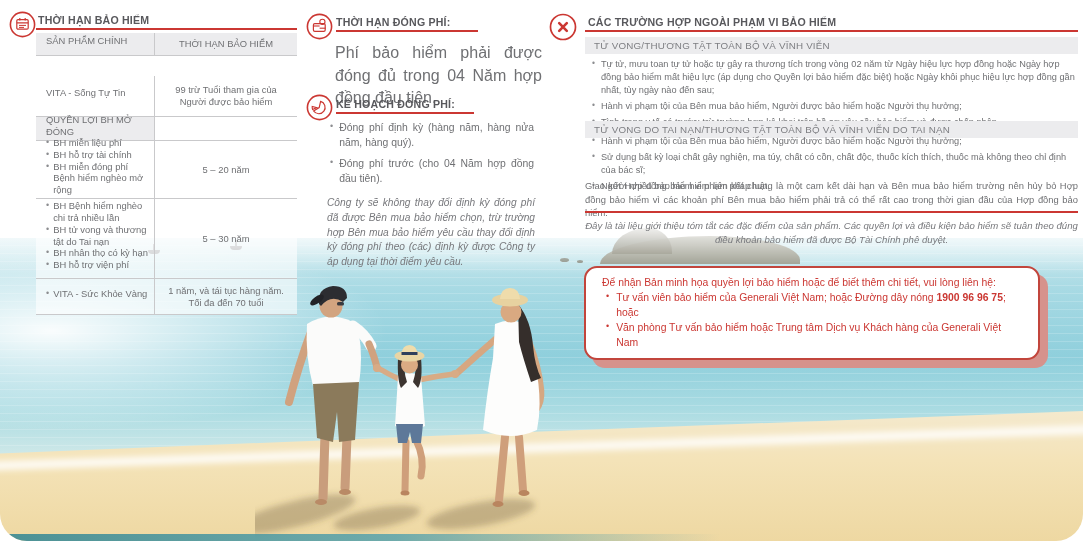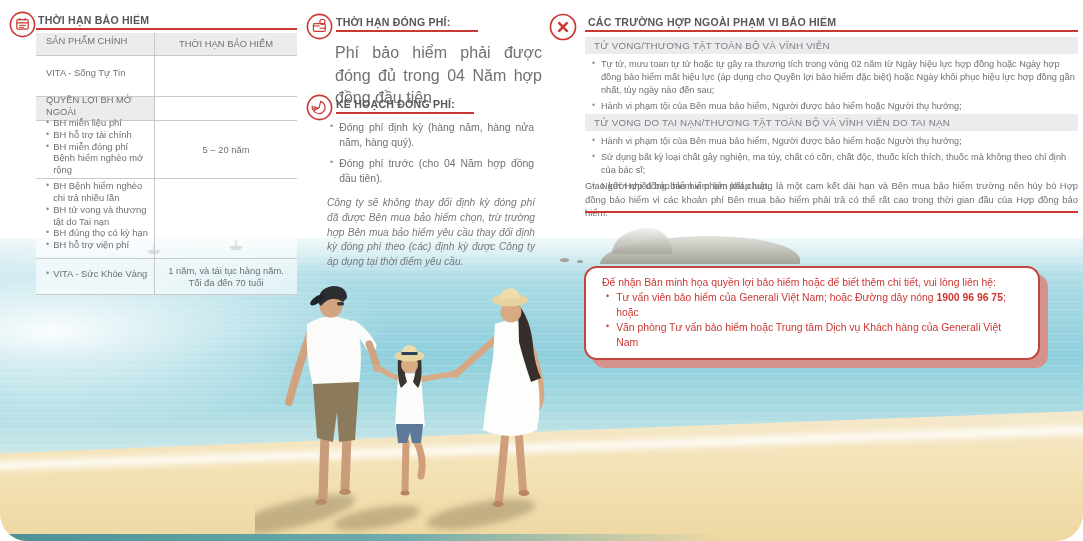--- a/index.html
+++ b/index.html
@@ -169,25 +169,26 @@
     </svg>
   </div>
   <div class="panel-heading" style="left:38px;top:14px;">THỜI HẠN BẢO HIỂM</div>
   <div class="red-line" style="left:36px;top:28px;width:261px;"></div>
 
   <div class="ltable">
     <div class="trow gray" style="height:23px;">
       <div class="tcell-l">SẢN PHẨM CHÍNH</div>
       <div class="tcell-r">THỜI HẠN BẢO HIỂM</div>
     </div>
-    <div class="trow" style="height:41px;">
+    <div class="trow" style="height:41px;margin-top:20px;">
       <div class="tcell-l">VITA - Sống Tự Tin</div>
+      <div class="tcell-r">99 trừ Tuổi tham gia của Người được bảo hiểm</div>
     </div>
     <div class="trow" style="height:24px;">
-      <div class="tcell-l graycell">QUYỀN LỢI BH MỞ NGOÀI</div>
+      <div class="tcell-l graycell">QUYỀN LỢI BH MỞ ĐÓNG</div>
       <div class="tcell-r"></div>
     </div>
     <div class="trow" style="height:58px;">
       <div class="tcell-l">
         <div class="ti">
             <span class="dot">•</span>
             <span>BH miễn liệu phí</span>
           </div>
         <div class="ti">
             <span class="dot">•</span>
@@ -205,27 +206,28 @@
         <div class="ti">
             <span class="dot">•</span>
             <span>BH Bệnh hiểm nghèo chi trả nhiều lần</span>
           </div>
         <div class="ti">
             <span class="dot">•</span>
             <span>BH tử vong và thương tật do Tai nạn</span>
           </div>
         <div class="ti">
             <span class="dot">•</span>
-            <span>BH đúng thọ có kỳ hạn</span>
+            <span>BH nhân thọ có kỳ hạn</span>
           </div>
         <div class="ti">
             <span class="dot">•</span>
             <span>BH hỗ trợ viện phí</span>
           </div>
       </div>
+      <div class="tcell-r">5 – 30 năm</div>
     </div>
     <div class="trow" style="height:36px;">
       <div class="tcell-l">
         <div class="ti">
             <span class="dot">•</span>
             <span>VITA - Sức Khỏe Vàng</span>
           </div>
       </div>
       <div class="tcell-r">1 năm, và tái tục hàng năm. Tối đa đến 70 tuổi</div>
     </div>
@@ -283,38 +285,39 @@
     <div class="ti">
         <span class="dot">•</span>
         <span>Hành vi phạm tội của Bên mua bảo hiểm, Người được bảo hiểm hoặc Người thụ hưởng;</span>
       </div>
     <div class="ti">
         <span class="dot">•</span>
         <span>Tình trạng y tế có trước; trừ trường hợp kê khai trên hồ sơ yêu cầu bảo hiểm và được chấp nhận.</span>
       </div>
   </div>
 
-  <div class="r-bar" style="top:114px;">TỬ VONG DO TAI NẠN/THƯƠNG TẬT TOÀN BỘ VÀ VĨNH VIỄN DO TAI NẠN</div>
+  <div class="r-bar" style="top:121px;">TỬ VONG DO TAI NẠN/THƯƠNG TẬT TOÀN BỘ VÀ VĨNH VIỄN DO TAI NẠN</div>
   <div class="r-bullets" style="top:135px;">
     <div class="ti">
         <span class="dot">•</span>
         <span>Hành vi phạm tội của Bên mua bảo hiểm, Người được bảo hiểm hoặc Người thụ hưởng;</span>
       </div>
     <div class="ti">
         <span class="dot">•</span>
         <span>Sử dụng bất kỳ loại chất gây nghiện, ma túy, chất có cồn, chất độc, thuốc kích thích, thuốc mà không theo chỉ định của bác sĩ;</span>
       </div>
     <div class="ti">
         <span class="dot">•</span>
         <span>Người nhiều bảo hiểm vi phạm pháp luật.</span>
       </div>
   </div>
 
   <div class="r-para">Giao kết Hợp đồng bảo hiểm liên kết chung là một cam kết dài hạn và Bên mua bảo hiểm trường nên hủy bỏ Hợp đồng bảo hiểm vì các khoản phí Bên mua bảo hiểm phải trả có thể rất cao trong thời gian đầu của Hợp đồng bảo hiểm.</div>
   <div class="red-line" style="left:585px;top:211px;width:493px;"></div>
+  <div class="r-disclaimer">Đây là tài liệu giới thiệu tóm tắt các đặc điểm của sản phẩm. Các quyền lợi và điều kiện bảo hiểm sẽ tuân theo đúng điều khoản bảo hiểm đã được Bộ Tài Chính phê duyệt.</div>
 
   <div class="callout">
     <div>Để nhận Bản minh họa quyền lợi bảo hiểm hoặc để biết thêm chi tiết, vui lòng liên hệ:</div>
     <div class="ti">
       <span class="dot">•</span>
       <span><span>Tư vấn viên bảo hiểm của Generali Việt Nam; hoặc Đường dây nóng </span><span class="bold">1900 96 96 75</span><span>; hoặc</span></span>
     </div>
     <div class="ti">
       <span class="dot">•</span>
       <span>Văn phòng Tư vấn bảo hiểm hoặc Trung tâm Dịch vụ Khách hàng của Generali Việt Nam</span>

